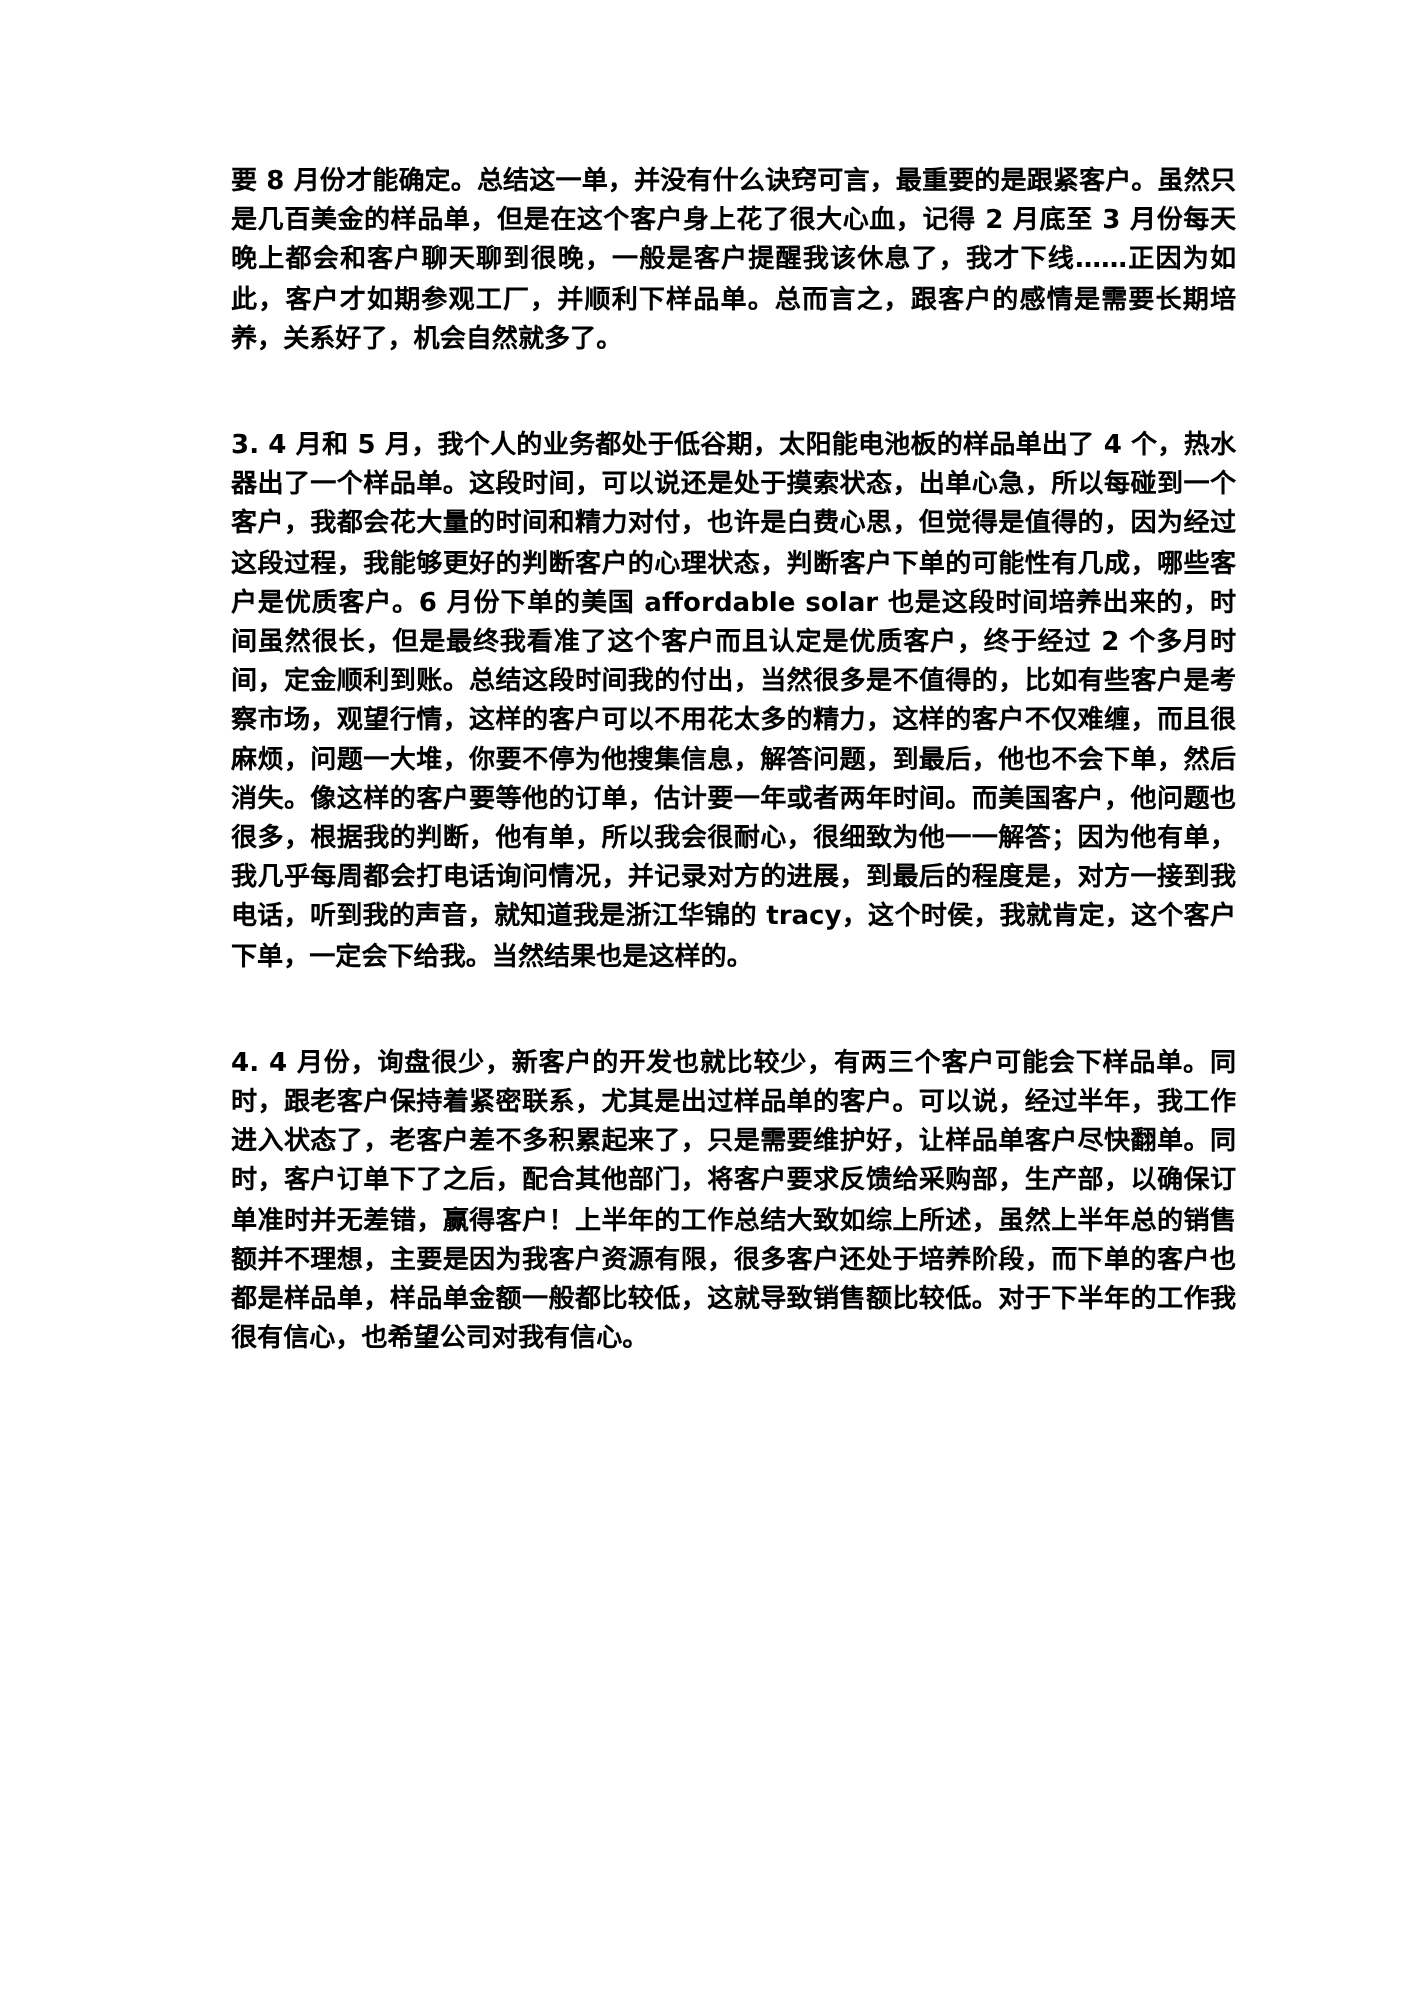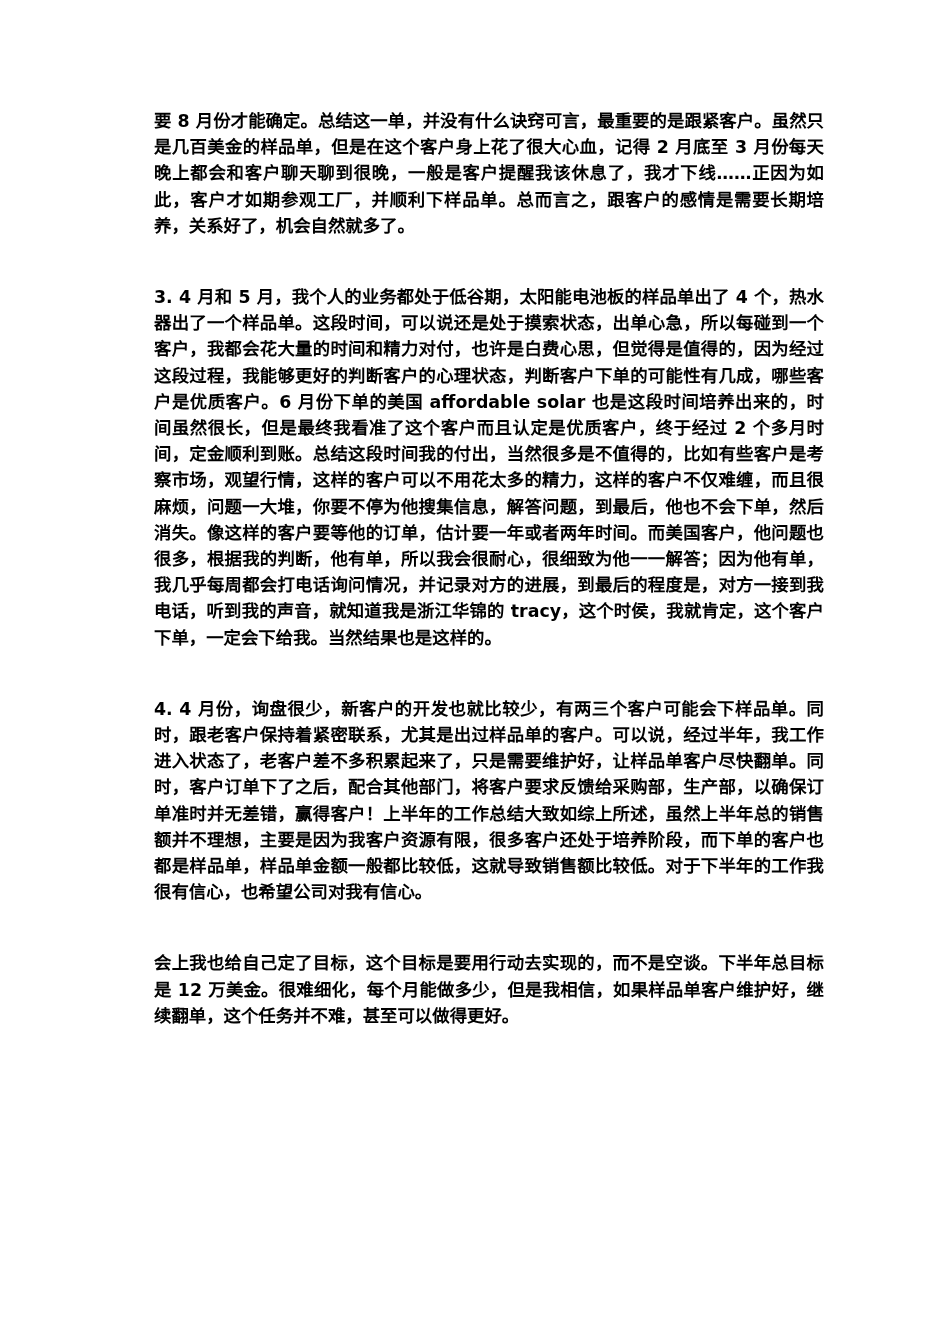--- a/index.html
+++ b/index.html
@@ -50,16 +50,15 @@
 
 <div class="page" style="background: rgb(255, 255, 255); color: rgb(0, 0, 0); width: 950px; height: 1344px; margin-left: 12px;">
   <div class="text-body">
 
     <p class="para">要 8 月份才能确定。总结这一单，并没有什么诀窍可言，最重要的是跟紧客户。虽然只是几百美金的样品单，但是在这个客户身上花了很大心血，记得 2 月底至 3 月份每天晚上都会和客户聊天聊到很晚，一般是客户提醒我该休息了，我才下线……正因为如此，客户才如期参观工厂，并顺利下样品单。总而言之，跟客户的感情是需要长期培养，关系好了，机会自然就多了。</p>
 
     <p class="para">3. 4 月和 5 月，我个人的业务都处于低谷期，太阳能电池板的样品单出了 4 个，热水器出了一个样品单。这段时间，可以说还是处于摸索状态，出单心急，所以每碰到一个客户，我都会花大量的时间和精力对付，也许是白费心思，但觉得是值得的，因为经过这段过程，我能够更好的判断客户的心理状态，判断客户下单的可能性有几成，哪些客户是优质客户。6 月份下单的美国 affordable solar 也是这段时间培养出来的，时间虽然很长，但是最终我看准了这个客户而且认定是优质客户，终于经过 2 个多月时间，定金顺利到账。总结这段时间我的付出，当然很多是不值得的，比如有些客户是考察市场，观望行情，这样的客户可以不用花太多的精力，这样的客户不仅难缠，而且很麻烦，问题一大堆，你要不停为他搜集信息，解答问题，到最后，他也不会下单，然后消失。像这样的客户要等他的订单，估计要一年或者两年时间。而美国客户，他问题也很多，根据我的判断，他有单，所以我会很耐心，很细致为他一一解答；因为他有单，我几乎每周都会打电话询问情况，并记录对方的进展，到最后的程度是，对方一接到我电话，听到我的声音，就知道我是浙江华锦的 tracy，这个时侯，我就肯定，这个客户下单，一定会下给我。当然结果也是这样的。</p>
 
     <p class="para">4. 4 月份，询盘很少，新客户的开发也就比较少，有两三个客户可能会下样品单。同时，跟老客户保持着紧密联系，尤其是出过样品单的客户。可以说，经过半年，我工作进入状态了，老客户差不多积累起来了，只是需要维护好，让样品单客户尽快翻单。同时，客户订单下了之后，配合其他部门，将客户要求反馈给采购部，生产部，以确保订单准时并无差错，赢得客户！上半年的工作总结大致如综上所述，虽然上半年总的销售额并不理想，主要是因为我客户资源有限，很多客户还处于培养阶段，而下单的客户也都是样品单，样品单金额一般都比较低，这就导致销售额比较低。对于下半年的工作我很有信心，也希望公司对我有信心。</p>
 
-    <p class="para">会上我也给自己定了目标，这个目标是要用行动去实现的，而不是空谈。下半年总目标是 12 万美金。很难细化，每个月能做多少，但是我相信，如果样品单客户维护好，继续翻单，这个任务并不难，甚至可以做得更好。</p>
 
   </div>
 </div>
 
 </body></html>

